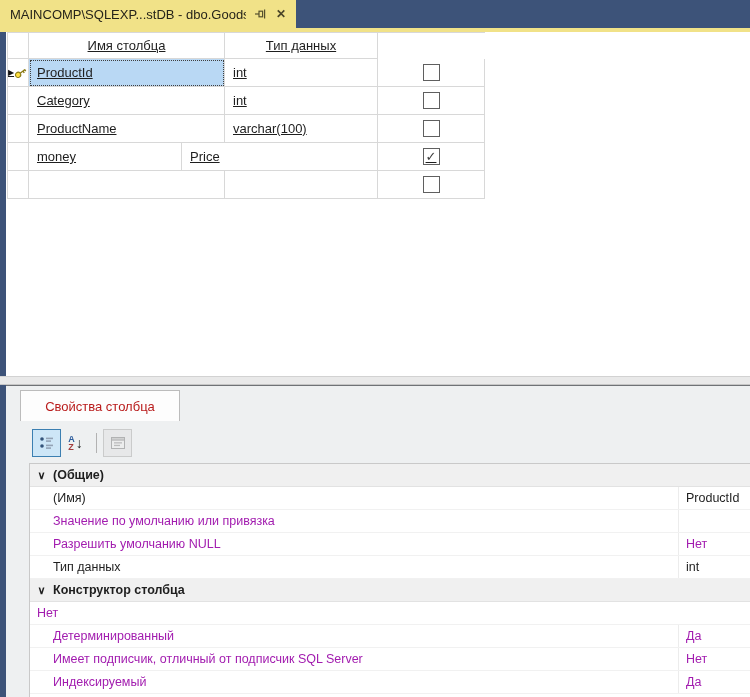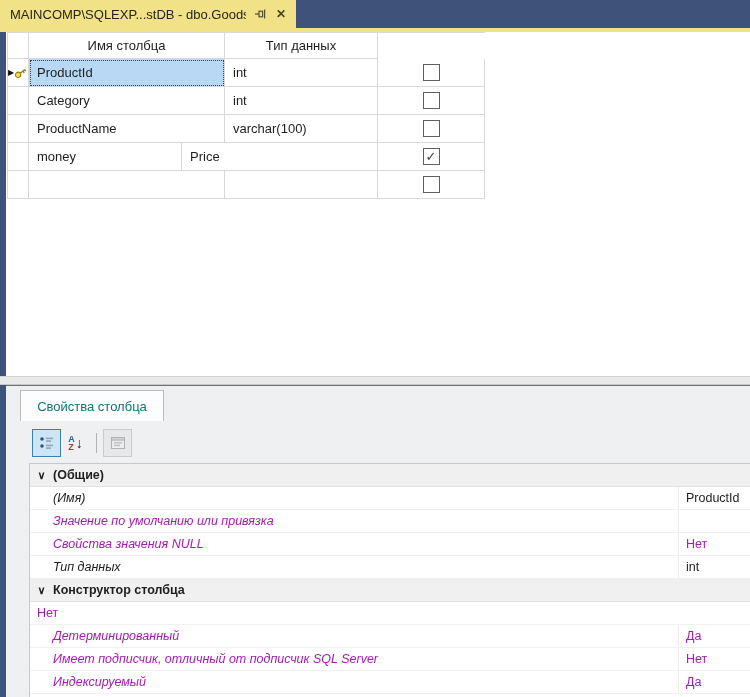--- a/index.html
+++ b/index.html
@@ -16,21 +16,21 @@
     display:flex; align-items:center; gap:7px; padding:0 8px 0 10px; cursor:default;
   }
   .doc-tab-title { flex:1; font-size:13px; color:#26241a; white-space:nowrap; overflow:hidden; }
   .tab-ico { display:flex; align-items:center; justify-content:center; width:14px; height:14px; }
   .close-x { font-size:12px; font-weight:bold; color:#4a4528; line-height:1; }
   .gold-strip { position:absolute; left:0; top:28px; width:750px; height:4px; background:#f1e288; }
   .left-strip { position:absolute; left:0; top:32px; width:6px; height:665px; background:#3d5379; }
 
   
   .grid { position:absolute; left:7px; top:32px; width:478px; font-size:13px; background:#fff; border-top:1px solid #d8d8d8; }
-  .g-row { display:flex; height:28px; }
+  .g-row { display:flex; height:28px;text-decoration:underline; }
   .g-row.g-head { height:26px; }
   .g-cell {
     border-right:1px solid #d8d8d8; border-bottom:1px solid #d8d8d8;
     display:flex; align-items:center; overflow:hidden; white-space:nowrap;
   }
   .rowhdr { width:22px; border-left:1px solid #d8d8d8; justify-content:center; padding:0; }
   .c-name { width:196px; padding-left:8px; }
   .c-type { width:153px; padding-left:8px; }
   .c-null { width:107px; justify-content:center; padding-left:0; }
   .g-head .g-cell { justify-content:center; padding-left:0; color:#1e1e1e; }
@@ -50,24 +50,24 @@
     position:absolute; left:0; top:376px; width:750px; height:9px;
     background:#e9e9e9; border-top:1px solid #d2d2d2; border-bottom:1px solid #c6c6c6; cursor:row-resize;
   }
 
   
   .props {
     position:absolute; left:6px; top:385px; width:744px; height:312px;
     background:#eef0f1; border-top:1px solid #6f7276;
   }
   .props-tab {
-    position:absolute; left:14px; top:4px; width:144px; height:31px;
+    position:absolute; left:14px; top:4px; width:160px; height:31px;
     background:#fdfdfd; border:1px solid #bcbcbc; border-bottom:none;
     display:flex; align-items:center; justify-content:center;
-    font-size:13px; color:#0f766e; cursor:default;
+    font-size:13px; color:#b91c1c; cursor:default;
   }
   .props-toolbar { position:absolute; left:26px; top:42px; height:30px; display:flex; align-items:center; }
   .tb-btn { width:29px; height:28px; display:flex; align-items:center; justify-content:center; }
   .tb-btn.sel { border:1px solid #3c7fb1; background:#cde6f7; }
   .tb-btn.disabled { border:1px solid #b3b3b3; background:#e4e4e4; opacity:.6; }
   .tb-sep { width:1px; height:20px; background:#b2b2b2; margin:0 6px; }
   .az-col { display:flex; flex-direction:column; line-height:8px; font-size:9px; font-weight:bold; }
   .az-a { color:#2c5c9c; } .az-z { color:#a33c3c; }
   .az-arrow { font-size:14px; color:#1e1e1e; margin-left:1px; }
 
@@ -75,21 +75,21 @@
   .pgrid {
     position:absolute; left:23px; top:77px; right:0; bottom:0;
     background:#fff; border-left:1px solid #c9c9c9; border-top:1px solid #c9c9c9;
     font-size:12.5px; overflow:hidden;
   }
   .pg-row { display:flex; height:23px; align-items:stretch; border-bottom:1px solid #f1f1f1; }
   .pg-cat { background:#f0f0f0; border-bottom:1px solid #e2e2e2; font-weight:bold; color:#1e1e1e; align-items:center; }
   .pg-chev { width:23px; text-align:center; font-size:11px; color:#1e1e1e; }
   .pg-name {
     width:649px; padding-left:23px; border-right:1px solid #ececec;
-    display:flex; align-items:center; white-space:nowrap; overflow:hidden;font-style:italic;
+    display:flex; align-items:center; white-space:nowrap; overflow:hidden;
   }
   .pg-val { flex:1; padding-left:7px; display:flex; align-items:center; white-space:nowrap; overflow:hidden; }
   .pg-row.ed .pg-name, .pg-row.ed .pg-val { color:#1e1e1e; }
   .pg-row.ro .pg-name, .pg-row.ro .pg-val { color:#a21caf; }
 </style>
 </head>
 <body>
 
 <div class="tabbar">
   <div class="doc-tab">
@@ -218,21 +218,21 @@
       <div class="pg-name">(Имя)</div>
       <div class="pg-val">ProductId</div>
     </div>
 
     <div class="pg-row ro">
       <div class="pg-name">Значение по умолчанию или привязка</div>
       <div class="pg-val"></div>
     </div>
 
     <div class="pg-row ro">
-      <div class="pg-name">Свойства значения NULL</div>
+      <div class="pg-name">Разрешить умолчанию NULL</div>
       <div class="pg-val">Нет</div>
     </div>
 
     <div class="pg-row ed">
       <div class="pg-name">Тип данных</div>
       <div class="pg-val">int</div>
     </div>
 
     <div class="pg-row pg-cat">
       <span class="pg-chev">∨</span>

